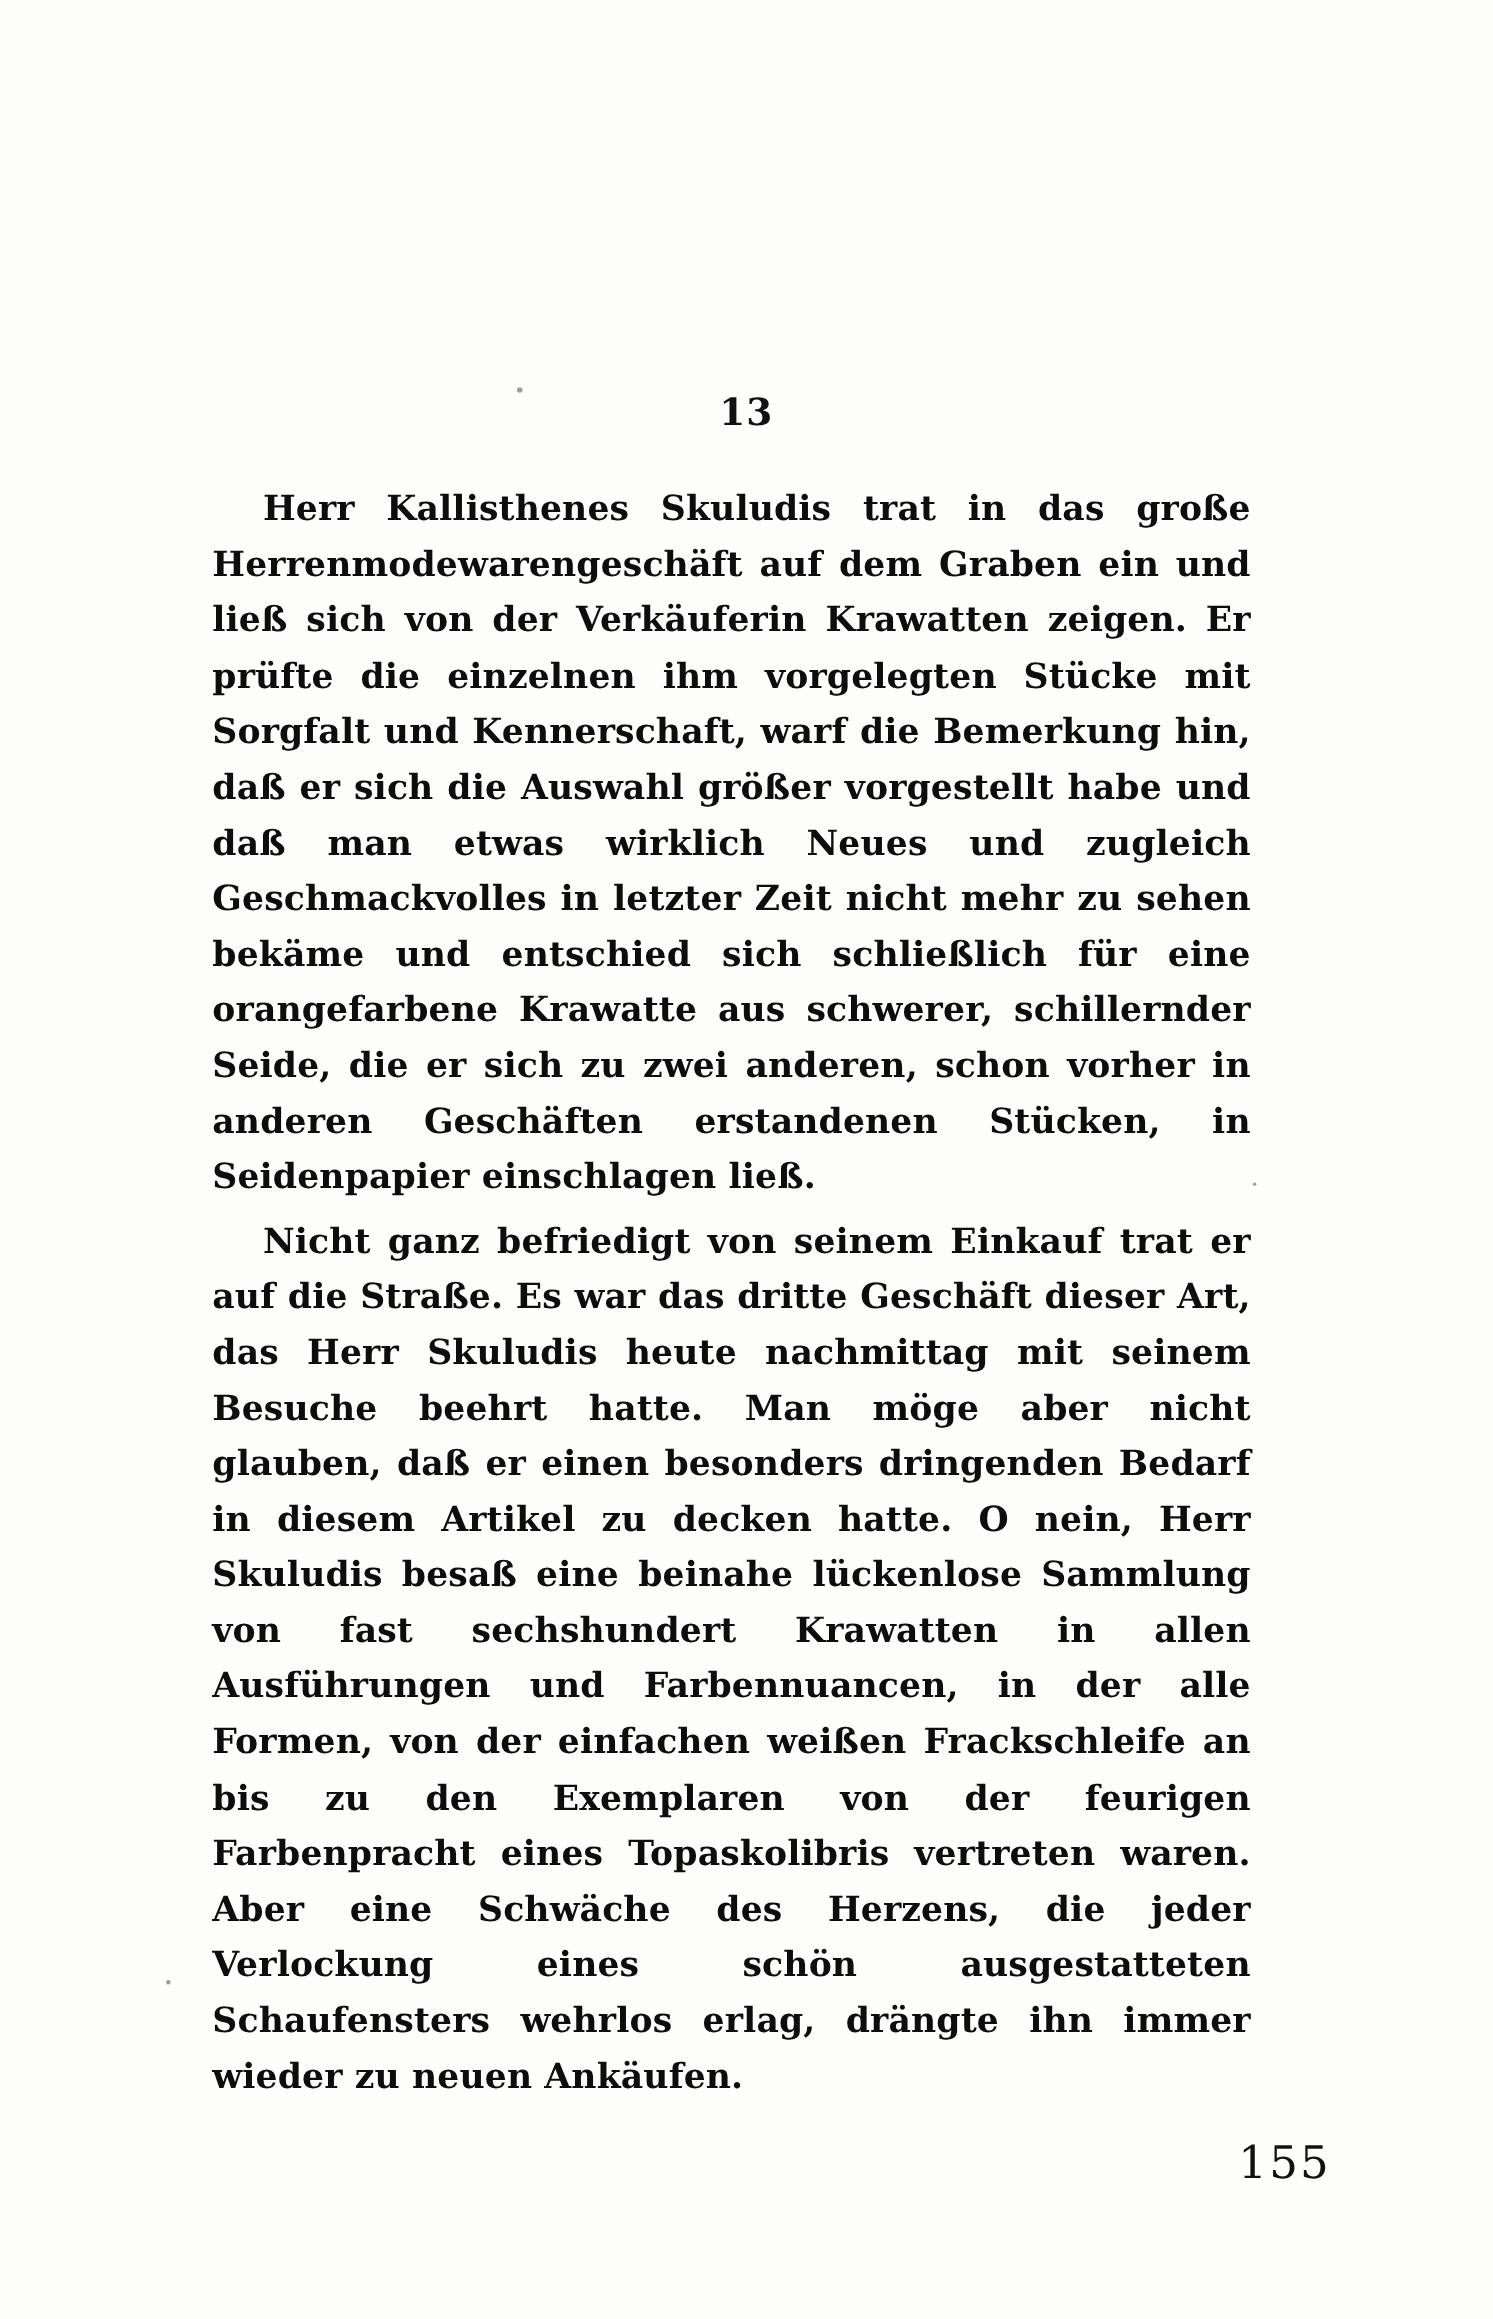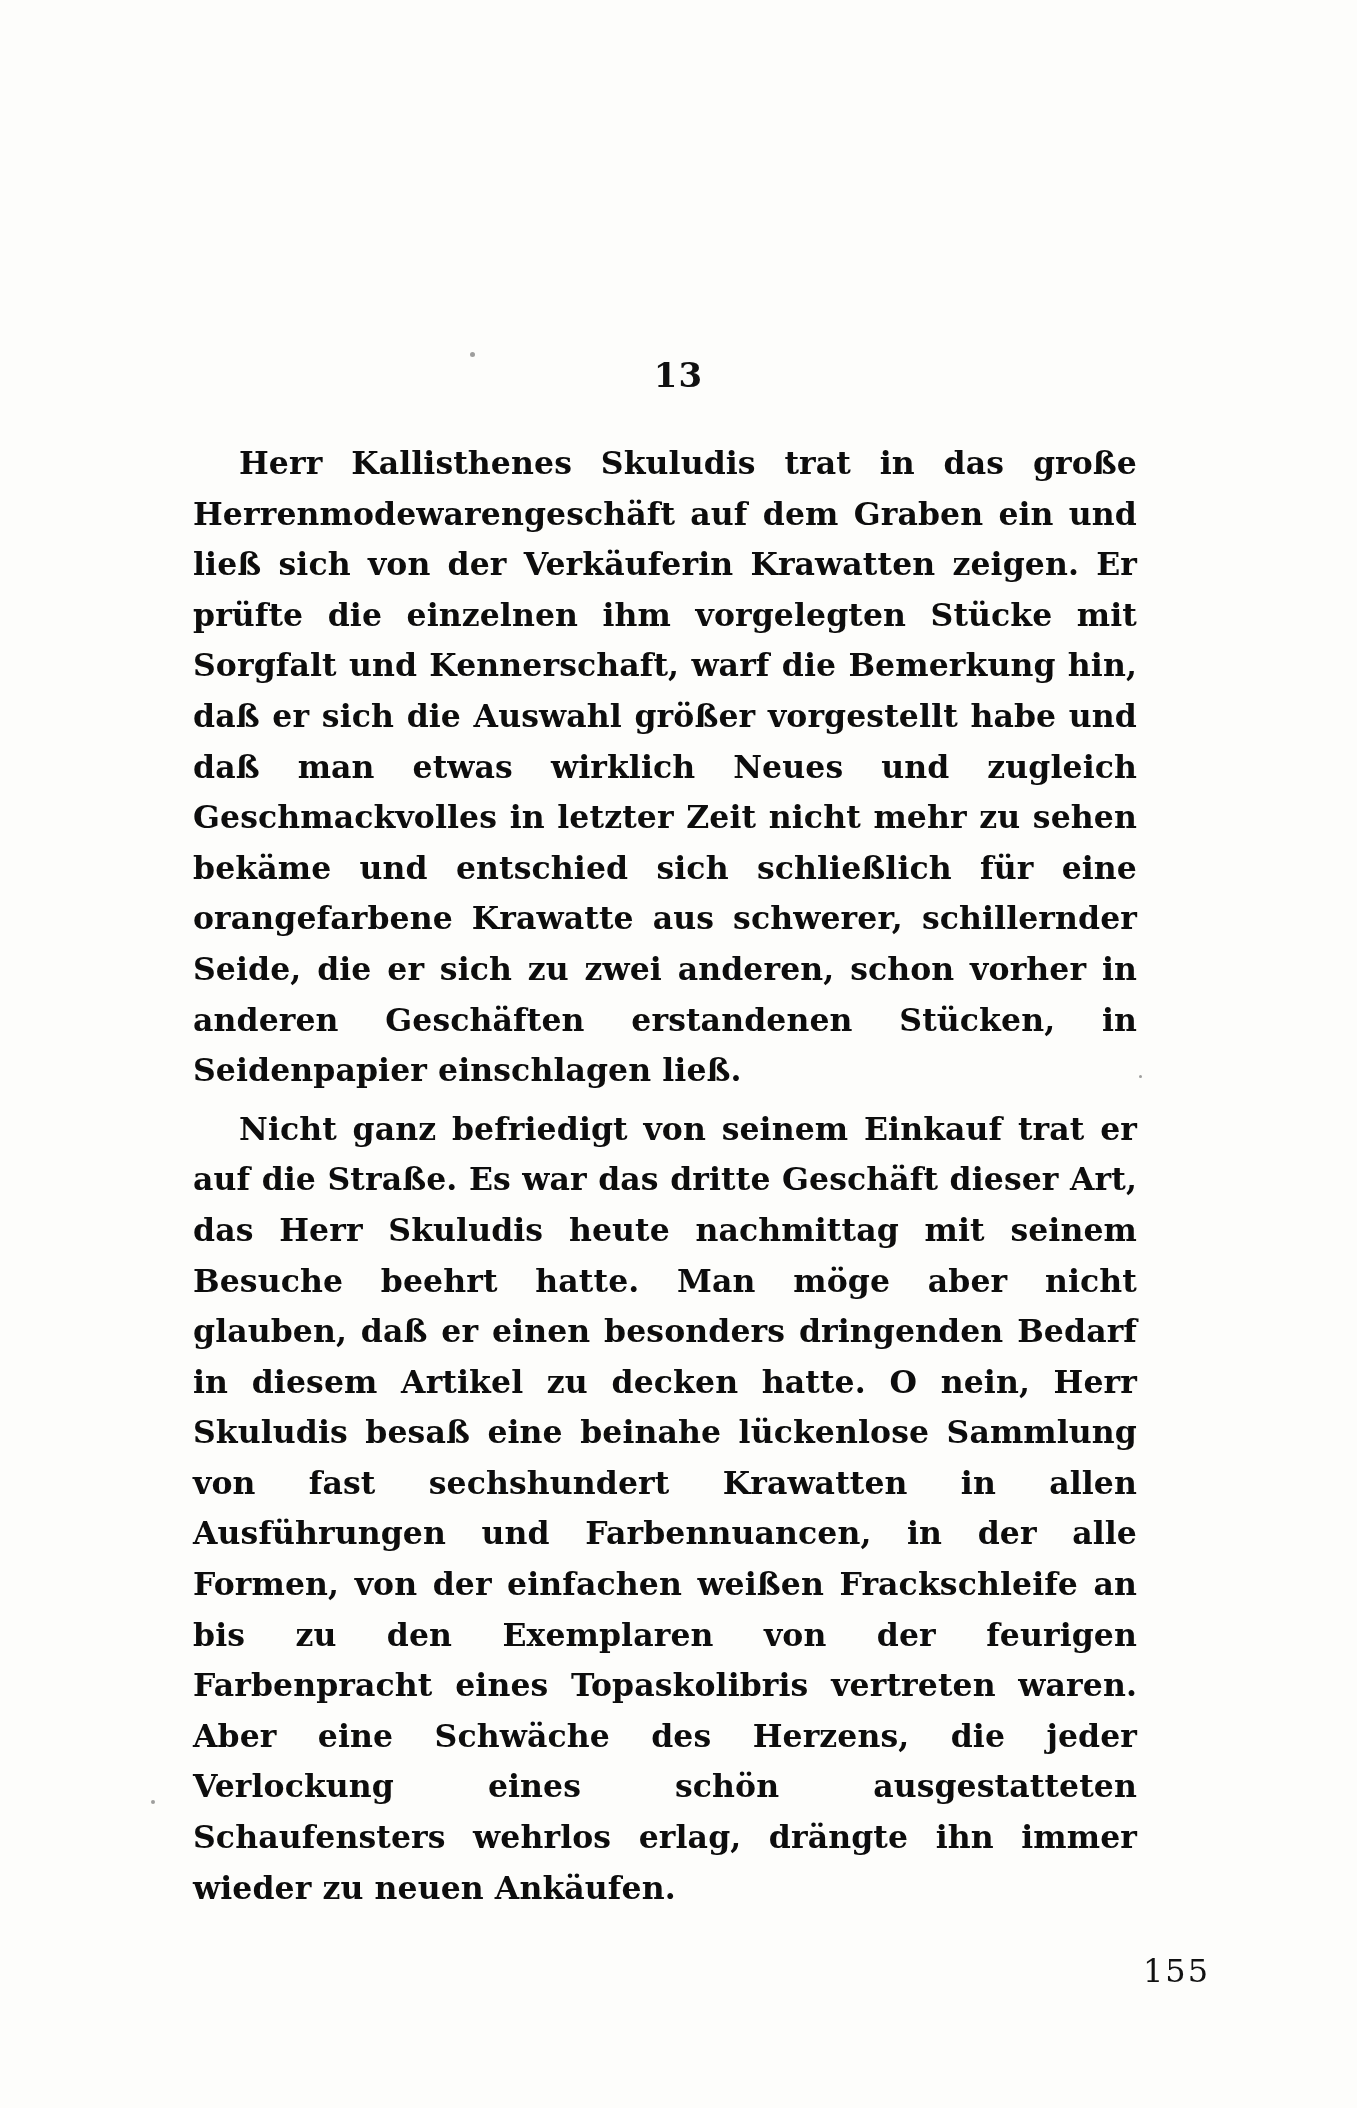--- a/index.html
+++ b/index.html
@@ -57,21 +57,21 @@
     margin-top: 0px;
   }
   .indent {
     display: inline-block;
     width: 46px;
   }
   .folio {
     position: absolute;
     right: 147px;
     bottom: 118px;
-    font-size: 32px;
+    font-size: 41px;
     font-family: "DejaVu Serif", serif;
     letter-spacing: 2px;
     color: #111111;
   }
   
   .speck {
     position: absolute;
     background: #2b2b2b;
     border-radius: 50%;
     opacity: 0.45;

